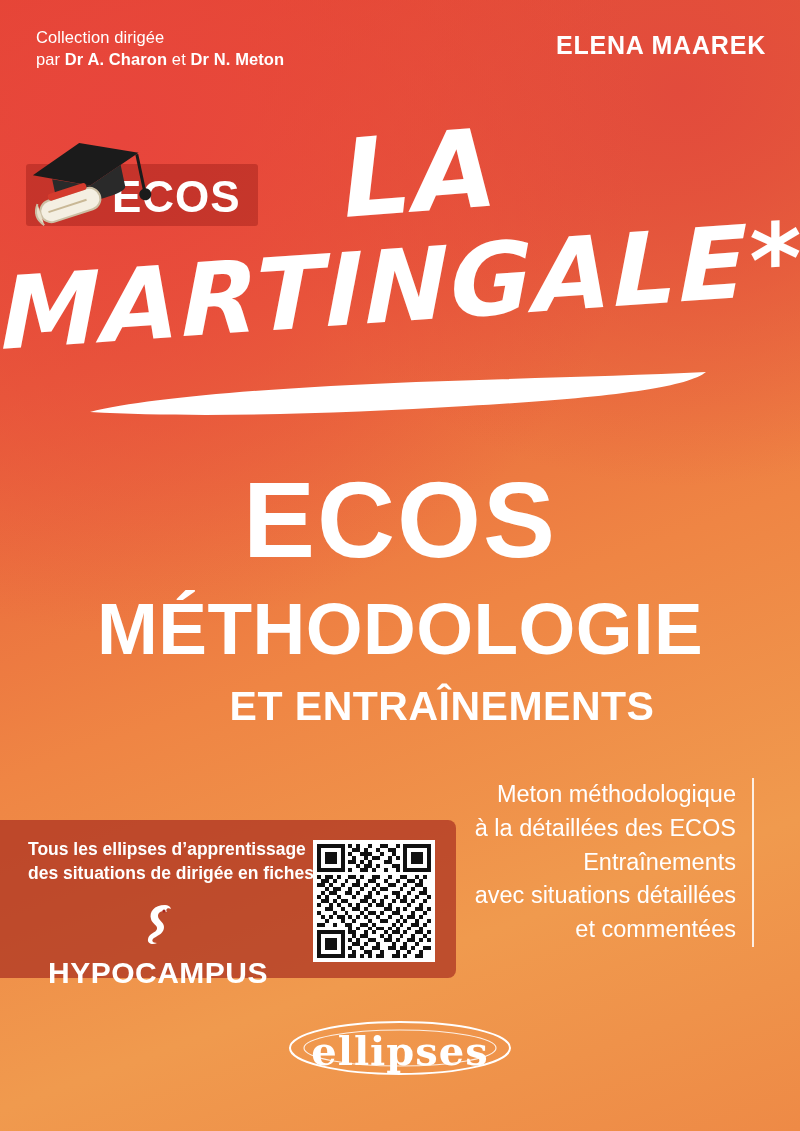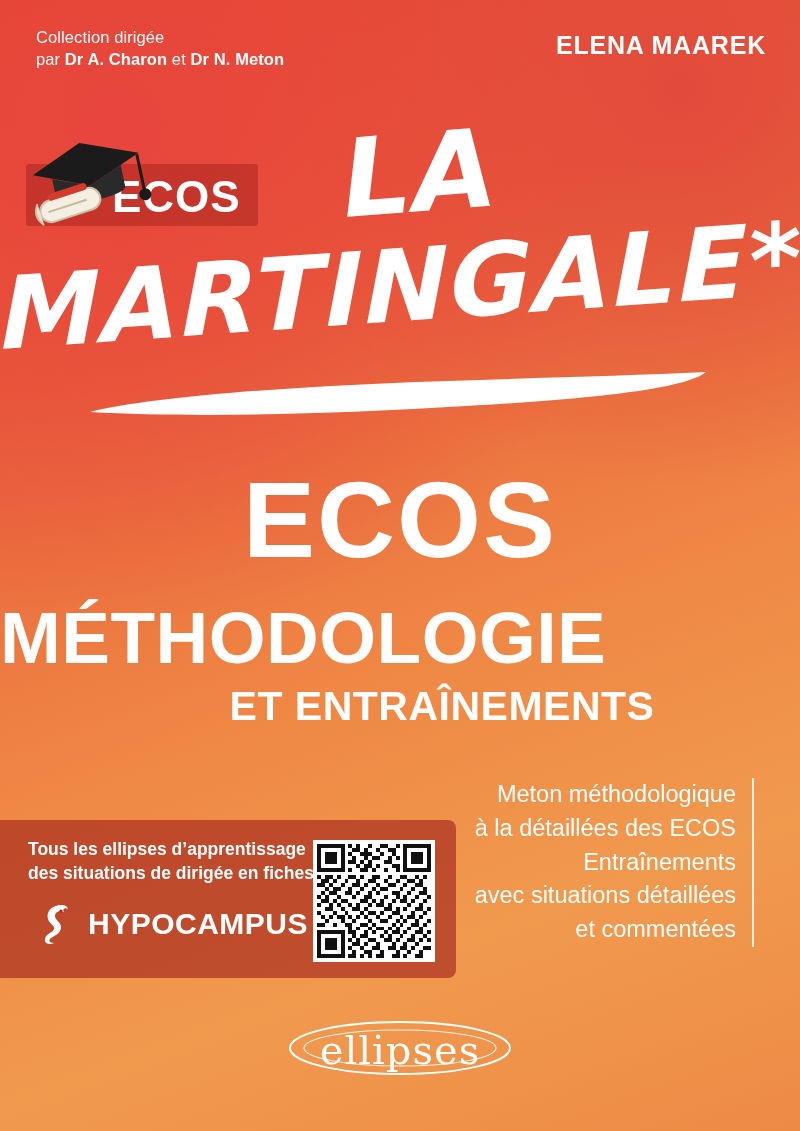--- a/index.html
+++ b/index.html
@@ -119,27 +119,26 @@
     font-weight: bold;
     font-size: 108px;
     letter-spacing: 2px;
     line-height: 1;
   }
   .methodo {
     position: absolute;
     left: 0;
     top: 592px;
     width: 800px;
-    text-align: left;
+    text-align: center;
     color: #ffffff;
     font-weight: bold;
     font-size: 73px;
     letter-spacing: 0.5px;
     line-height: 1;
-    margin-top: 9px;
   }
   .entrainements {
     position: absolute;
     left: 0;
     top: 686px;
     width: 800px;
     text-align: center;
     color: #ffffff;
     font-weight: bold;
     font-size: 41px;
@@ -177,29 +176,30 @@
     left: 28px;
     top: 838px;
     width: 290px;
     color: #ffffff;
     font-weight: bold;
     font-size: 17.5px;
     line-height: 1.35;
   }
   .hypocampus {
     position: absolute;
-    left: 38px;
+    left: 48px;
     top: 902px;
     display: flex;
     align-items: center;
-    gap: 16px;
+    gap: 10px;
     color: #ffffff;
     font-weight: bold;
     font-size: 30px;
     letter-spacing: 0.5px;
+    flex-direction: column;
   }
   .hypo-mark { width: 34px; height: 44px; }
   .qr {
     position: absolute;
     left: 313px;
     top: 840px;
     width: 122px;
     height: 122px;
     background: #ffffff;
     padding: 4px;
@@ -224,20 +224,21 @@
   .publisher .ell-name {
     position: absolute;
     left: 0;
     top: 16px;
     width: 250px;
     text-align: center;
     color: #ffffff;
     font-family: "DejaVu Serif", serif;
     font-size: 40px;
     letter-spacing: 1px;
+    font-weight: bold;
   }
   .publisher svg { position: absolute; left: 0; top: 0; }
 </style>
 </head>
 <body>
 
 <div class="cover">
 
   <div class="collection">
     <div>Collection dirigée</div>

